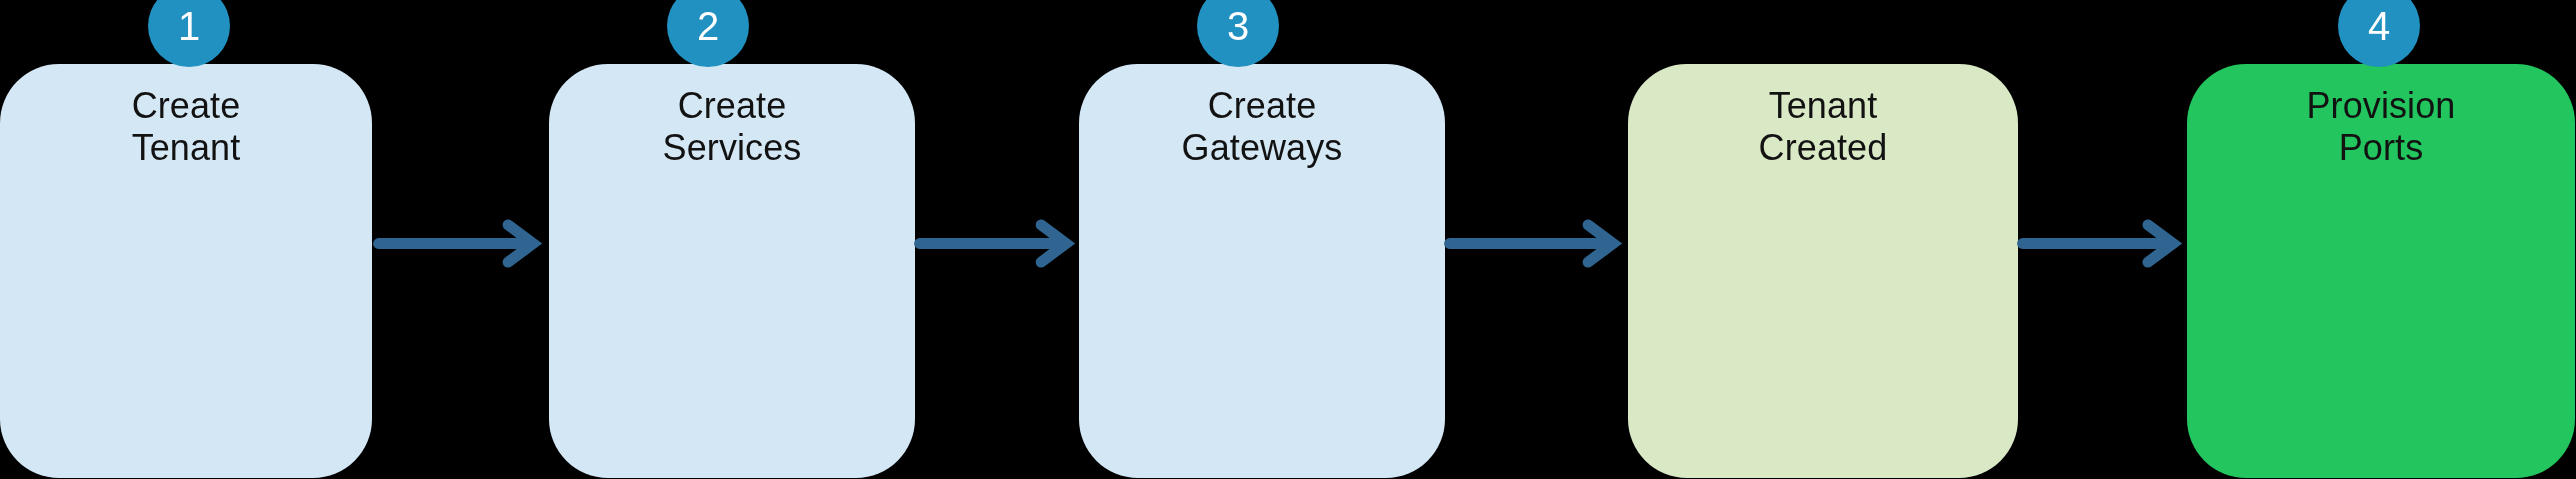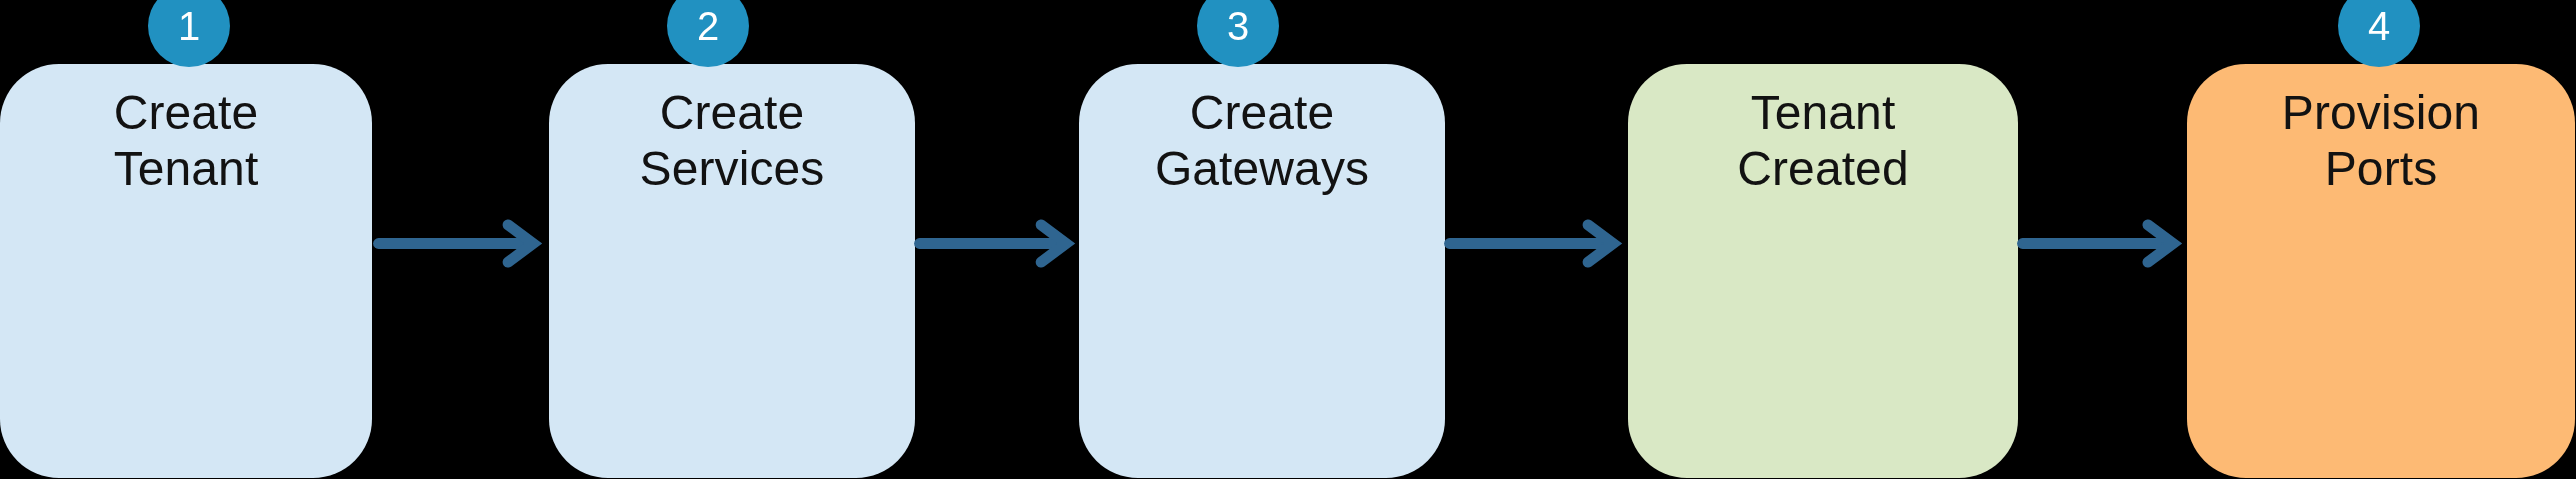--- a/index.html
+++ b/index.html
@@ -22,21 +22,21 @@
     border-radius: 59px;
     box-sizing: border-box;
     display: flex;
     align-items: flex-start;
     justify-content: center;
   }
   .card-label {
     margin-top: 20.5px;
     width: 92%;
     text-align: center;
-    font-size: 48px;
+    font-size: 36px;
     line-height: 1.18;
     color: #121212;
     font-family: "Liberation Sans", sans-serif;
     font-weight: 400;
     letter-spacing: 0.1px;
     white-space: pre-line;
   }
   .badge {
     position: absolute;
     width: 82px;
@@ -114,21 +114,21 @@
 Created</div>
   </div>
 
   <div class="arrow" style="left:2020px; top:221px; width:164px;">
     <svg viewBox="0 0 255 70" preserveAspectRatio="none" aria-hidden="true">
       <line x1="4" y1="35" x2="225" y2="35" stroke="#2f6590" stroke-width="17" stroke-linecap="round"></line>
       <polyline points="199,6 238,35 199,64" fill="none" stroke="#2f6590" stroke-width="17" stroke-linecap="round" stroke-linejoin="miter"></polyline>
     </svg>
   </div>
 
-  <div class="card" style="left:2187px; width:388px; background:#fdba74;">
+  <div class="card" style="left:2187px; width:388px; background:#22c55e;">
     <div class="card-label">Provision
 Ports</div>
   </div>
   <div class="badge" style="left:2338px; top:-15.4px; background:#2191c1;">
     <span>4</span>
   </div>
 
 </div>
 
 

